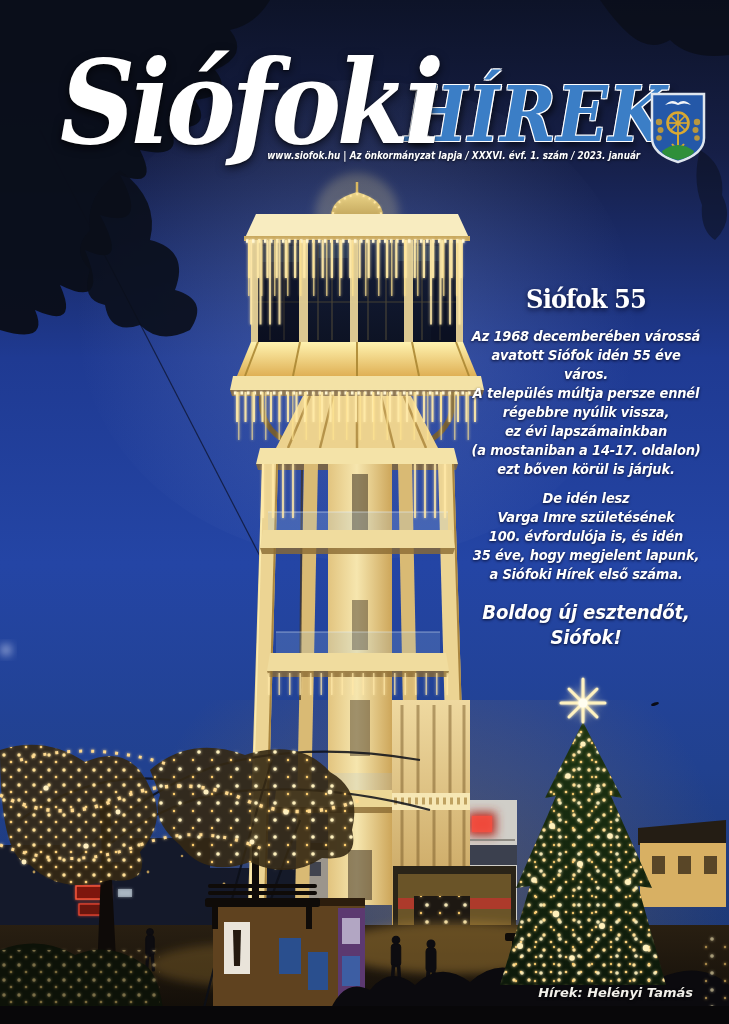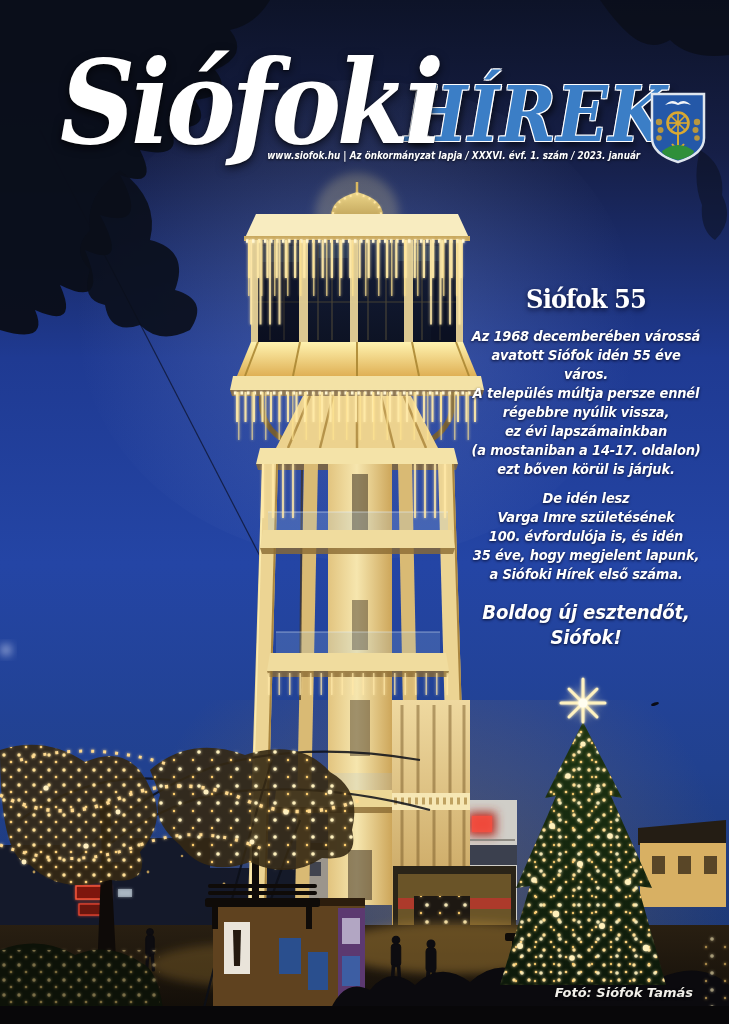--- a/index.html
+++ b/index.html
@@ -482,14 +482,14 @@
       <div class="line">100. évfordulója is, és idén</div>
       <div class="line">35 éve, hogy megjelent lapunk,</div>
       <div class="line">a Siófoki Hírek első száma.</div>
     </div>
     <div class="closing">
       <div class="line">Boldog új esztendőt,</div>
       <div class="line">Siófok!</div>
     </div>
   </div>
 
-  <div class="photo-credit">Fotó: Siófok Tamás</div>
+  <div class="photo-credit">Hírek: Helényi Tamás</div>
 </div>
 
 </body></html>

